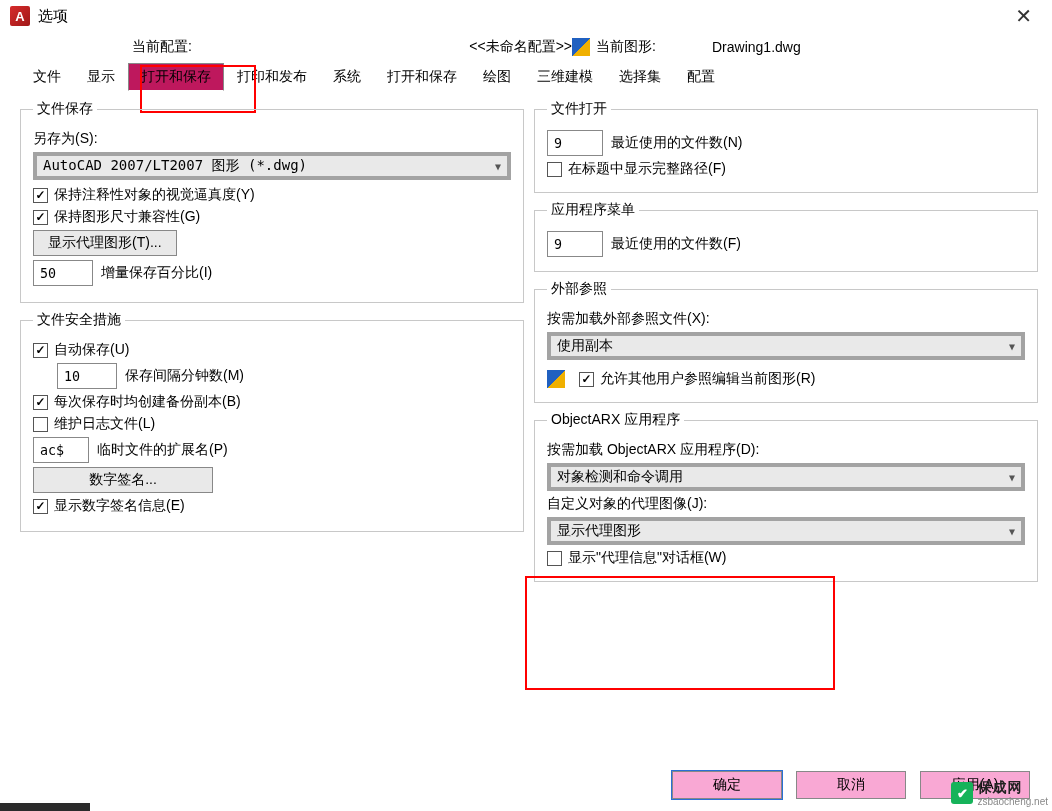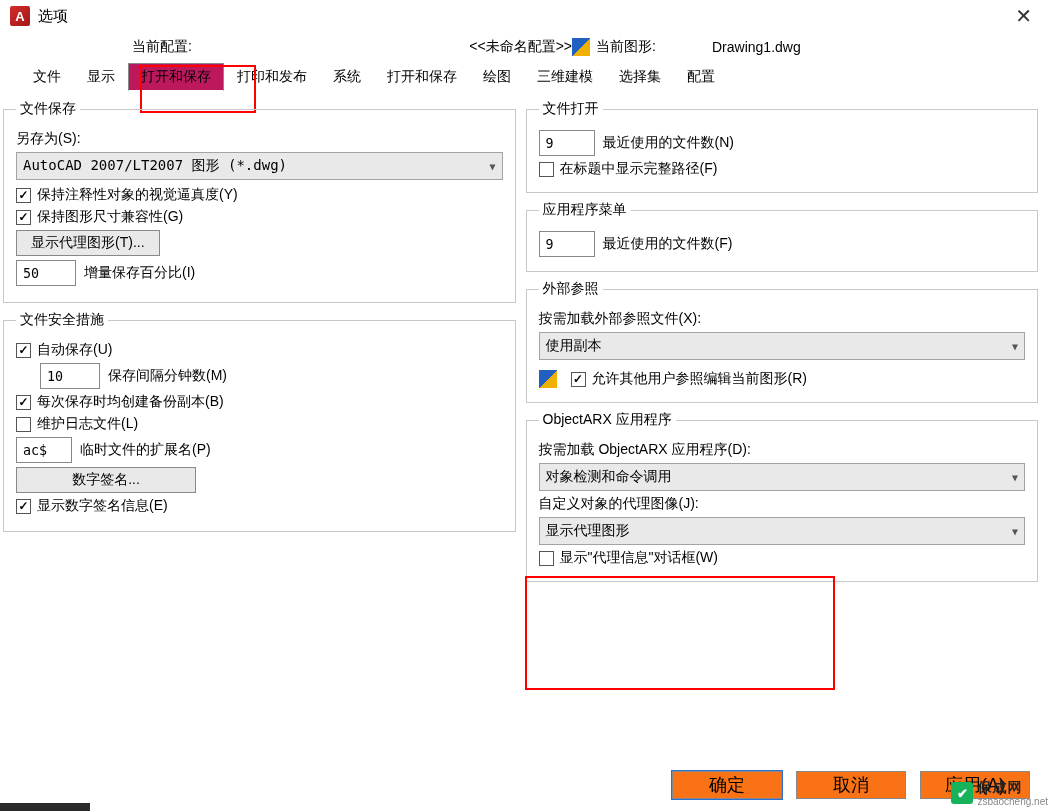--- a/index.html
+++ b/index.html
@@ -35,38 +35,38 @@
     .inforow .val1 { width: 380px; }
     .drawing-icon { width:18px; height:18px; display:inline-block; margin-right:6px; vertical-align:middle;
        background: linear-gradient(135deg,#2060c0 50%,#f0b000 50%); }
     .inforow .lbl2 { width:140px; display:flex; align-items:center;}
     .inforow .val2 { font-family: Liberation Sans, sans-serif; }
     .tabs { display:flex; padding: 0 20px; height:28px; align-items:flex-end; }
     .tab { padding: 4px 12px; cursor:pointer; border:1px solid transparent; position:relative; top:1px; font-size:14px; }
     .tab.active { border:1px solid #888; border-bottom:1px solid #fff; background:#be185d; }
     .redbox1 { position:absolute; border:2px solid #ff0000; pointer-events:none; }
     .redbox-tab { left:140px; top:65px; width:116px; height:48px; }
-    .content { display:flex; padding: 10px 14px 0 3px; gap: 10px; }
+    .content { display:flex; padding: 10px 14px 0 20px; gap: 10px; }
     .col { flex:1; display:flex; flex-direction:column; gap:8px; }
     fieldset { border:1px solid #c8c8c8; padding:8px 12px 12px 12px; position:relative; }
     legend { padding:0 4px; font-size:14px; }
     .row { display:flex; align-items:center; margin:4px 0; gap:8px; }
-    .select { width:100%; height:28px; border:1px solid #a3a3a3; background:#e9e9e9; display:flex; align-items:center; padding:0 6px; font-family: Consolas, "SimSun", monospace; cursor:pointer; position:relative; }
+    .select { width:100%; height:28px; border:4px solid #a3a3a3; background:#e9e9e9; display:flex; align-items:center; padding:0 6px; font-family: Consolas, "SimSun", monospace; cursor:pointer; position:relative; }
     .select .arrow { margin-left:auto; font-size:10px; color:#555; }
     .checkbox { display:flex; align-items:center; gap:6px; margin:4px 0; cursor:pointer;}
     .checkbox .box { width:15px; height:15px; border:1px solid #555; display:flex; align-items:center; justify-content:center; font-size:12px; line-height:1; flex-shrink:0;}
     .checkbox .box.checked::after { content:"✓"; color:#000; font-weight:bold;}
     .btn { border:1px solid #888; background:#e9e9e9; padding:3px 14px; cursor:pointer; font-size:14px; }
     .input-small { width:60px; height:26px; border:1px solid #888; padding:2px 6px; font-family: Consolas, monospace;}
     .mono { font-family: Consolas, "SimSun", monospace; }
     .inner-group { margin-top:0; }
     .fieldset-tight { padding:8px 12px 10px 12px;}
     .redbox-proxy { left:525px; top:576px; width:310px; height:114px; }
     .footer { position:absolute; bottom:12px; right:22px; display:flex; gap:14px; }
-    .footer .fbtn { width:110px; height:28px; border:1px solid #888; background:#f97316; display:flex; align-items:center; justify-content:center; cursor:pointer; font-size:18px;}
+    .footer .fbtn { width:110px; height:28px; border:1px solid #888; background:#f9a8d4; display:flex; align-items:center; justify-content:center; cursor:pointer; font-size:14px;}
     .footer .fbtn.primary { outline:1px solid #2a6fd6; }
     .watermark { position:absolute; right:4px; bottom:4px; display:flex; align-items:center; gap:4px; }
     .watermark .shield { width:22px; height:22px; background:#16b35a; border-radius:3px; display:flex; align-items:center; justify-content:center; color:#fff; font-weight:bold; font-size:13px;}
     .watermark .wtext { font-size:14px; font-weight:bold; color:#222; letter-spacing:1px;margin-top:36px;}
     .watermark .subt { font-size:10px; color:#888; display:block; line-height:1;}
     .bottombar { position:absolute; bottom:0; left:0; width:90px; height:8px; background:#2b2b2b; }
     .label-inline { font-size:14px; }
     .spacer { height:2px; }
   </style>
 </head>

